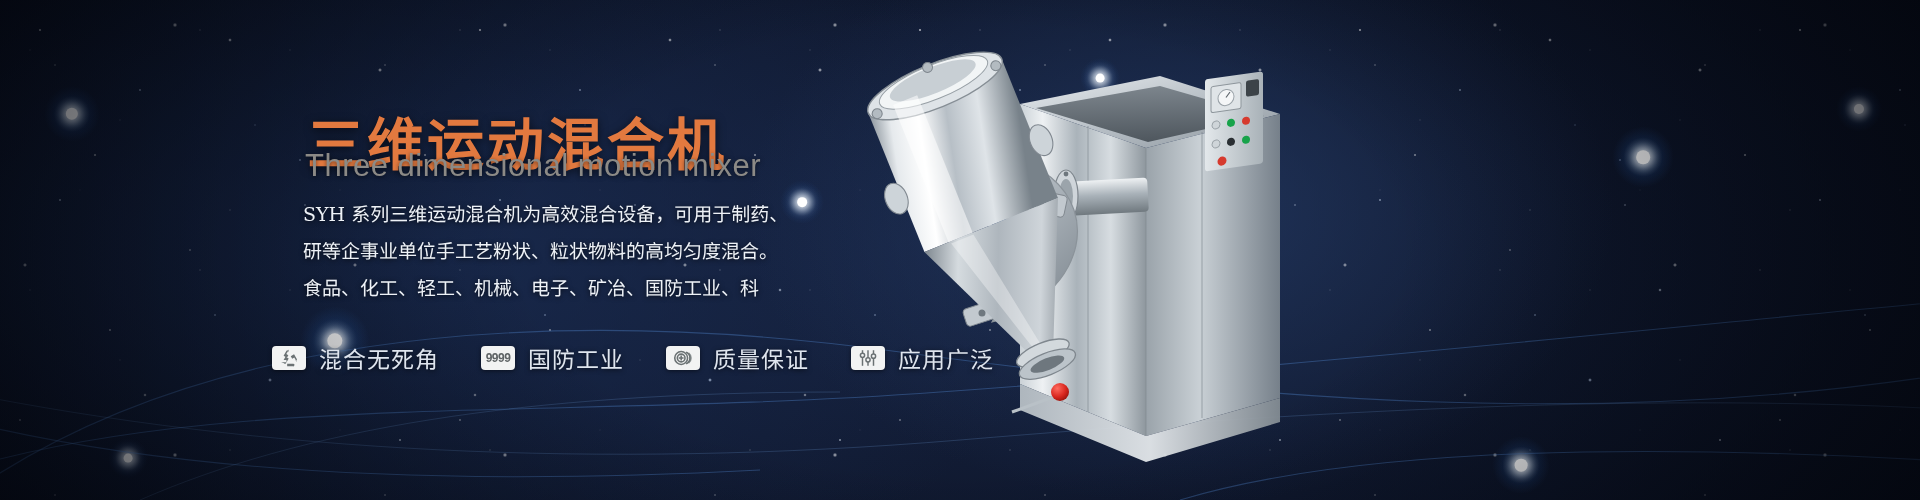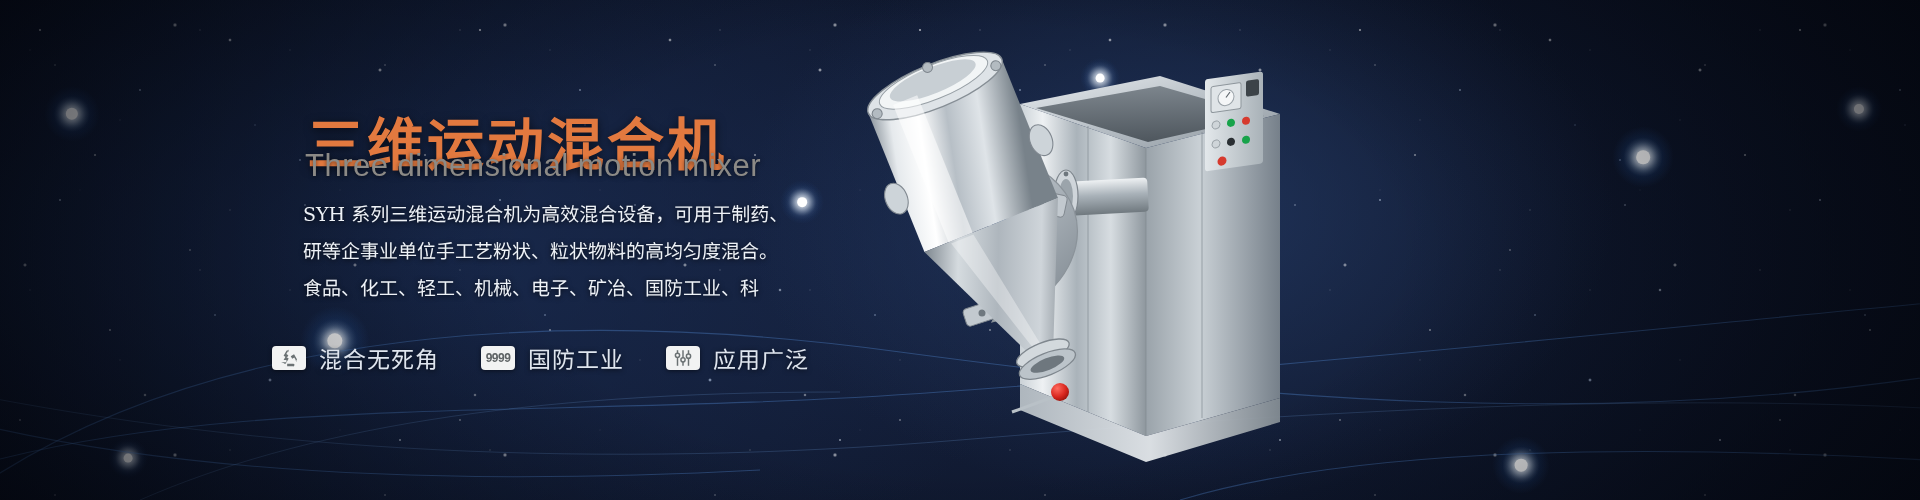--- a/index.html
+++ b/index.html
@@ -367,20 +367,33 @@
         <span class="f-label">混合无死角</span>
       </div>
 
       <div class="feature">
         <span class="f-icon">
           <span class="num">9999</span>
         </span>
         <span class="f-label">国防工业</span>
       </div>
 
+      <div class="feature">
+        <span class="f-icon">
+          <svg width="22" height="22" viewBox="0 0 24 24" fill="none" stroke="#6a7173" stroke-width="1.7">
+            <circle cx="10" cy="12" r="7"></circle>
+            <circle cx="10" cy="12" r="4.2"></circle>
+            <line x1="10" y1="9.4" x2="10" y2="14.6"></line>
+            <line x1="7.4" y1="12" x2="12.6" y2="12"></line>
+            <path d="M15.4 5.6A7 7 0 0 1 15.4 18.4"></path>
+            <path d="M18.2 6.6A7 7 0 0 1 18.2 17.4" opacity="0.75"></path>
+          </svg>
+        </span>
+        <span class="f-label">质量保证</span>
+      </div>
 
       <div class="feature">
         <span class="f-icon">
           <svg width="22" height="22" viewBox="0 0 24 24" fill="none" stroke="#6a7173" stroke-width="1.6">
             <line x1="6" y1="3.5" x2="6" y2="20.5"></line>
             <line x1="12" y1="3.5" x2="12" y2="20.5"></line>
             <line x1="18" y1="3.5" x2="18" y2="20.5"></line>
             <circle cx="6" cy="9" r="2.3" fill="#f2f3f3"></circle>
             <circle cx="12" cy="14" r="2.3" fill="#f2f3f3"></circle>
             <circle cx="18" cy="10" r="2.3" fill="#f2f3f3"></circle>

